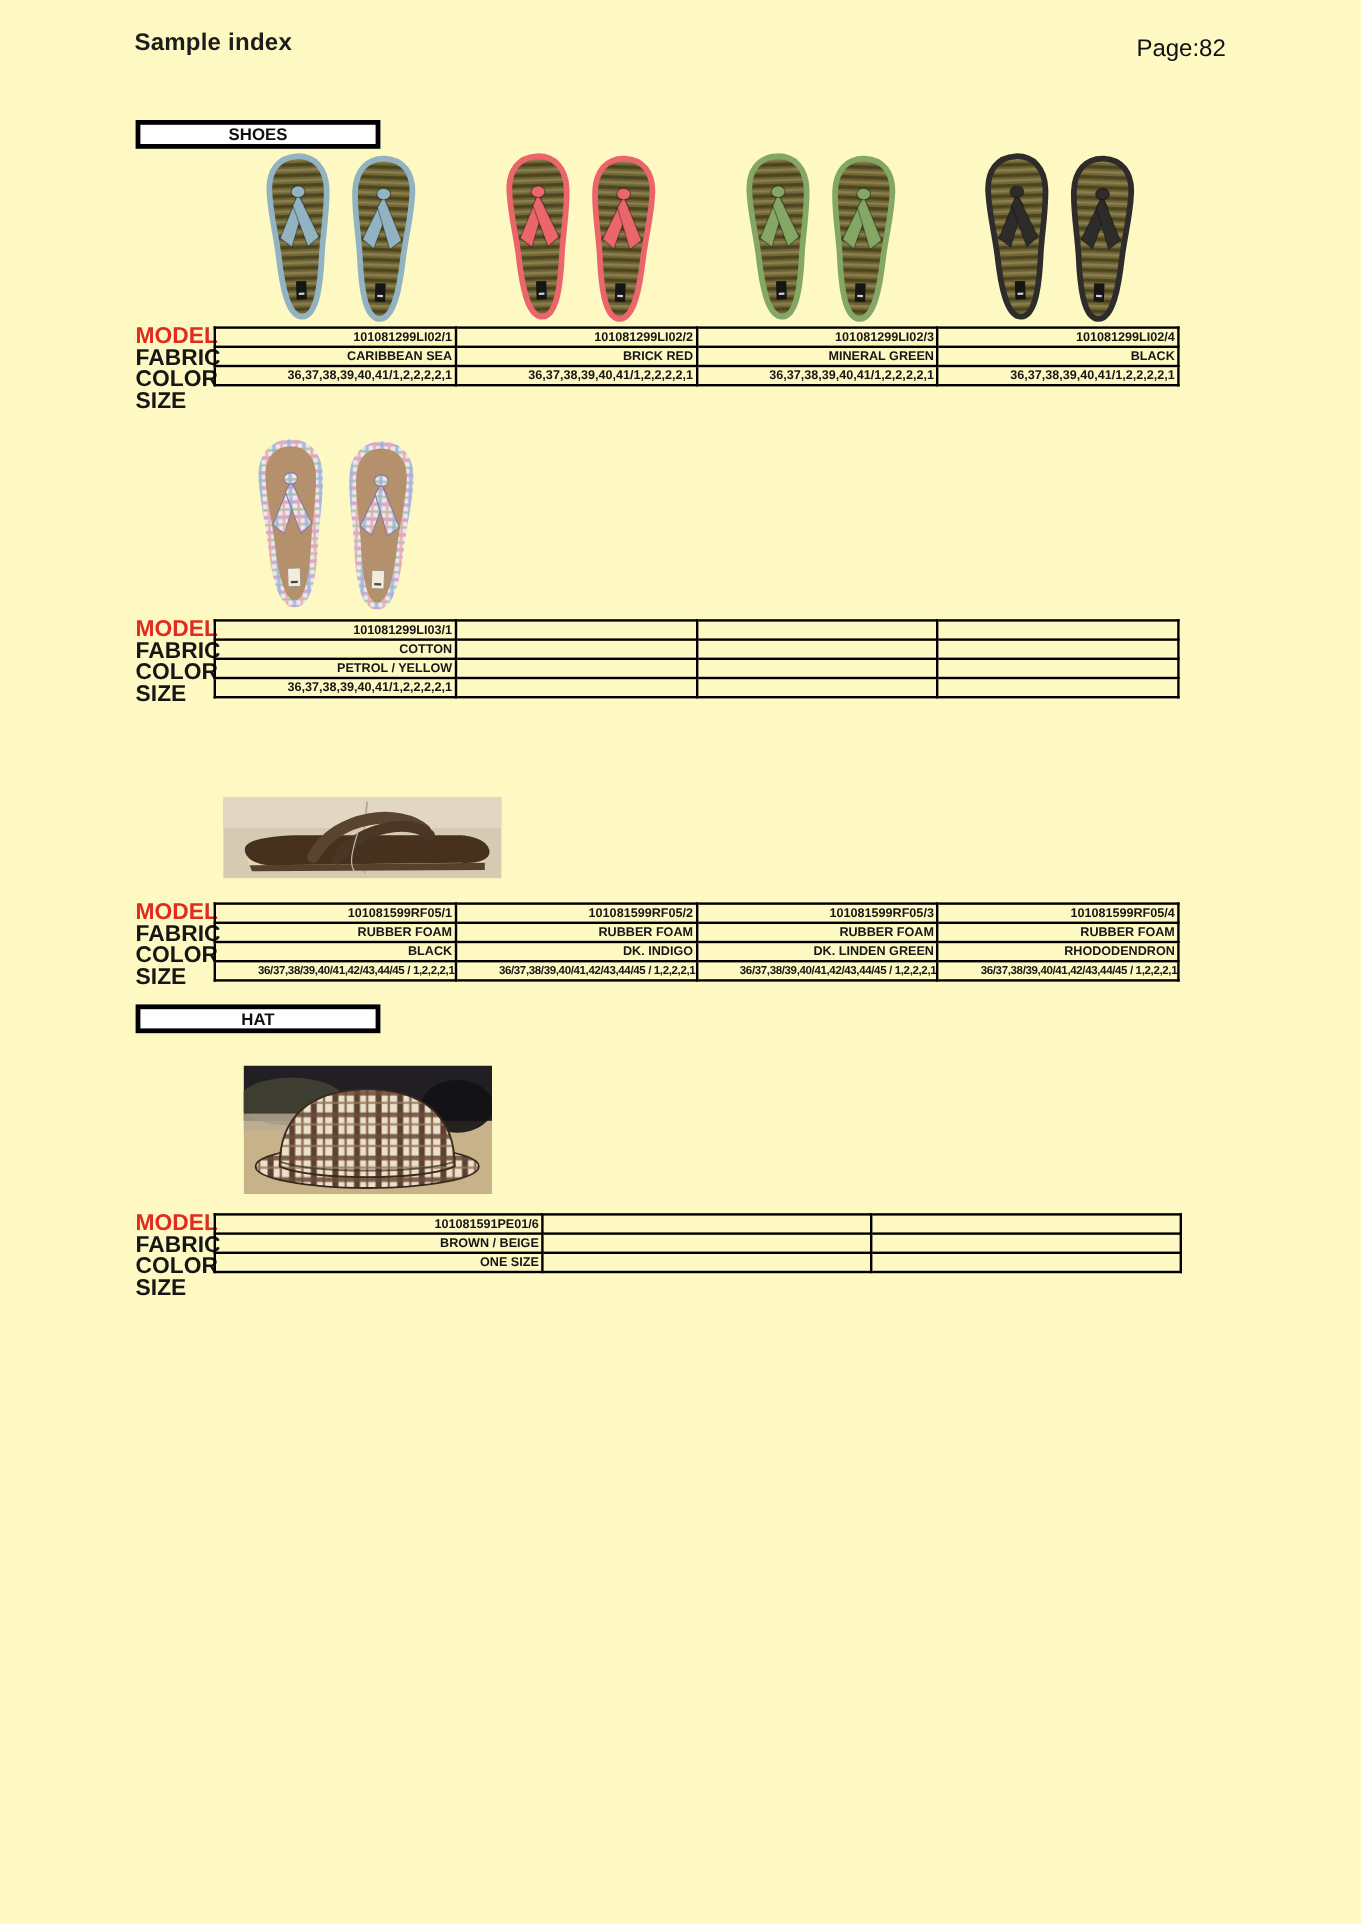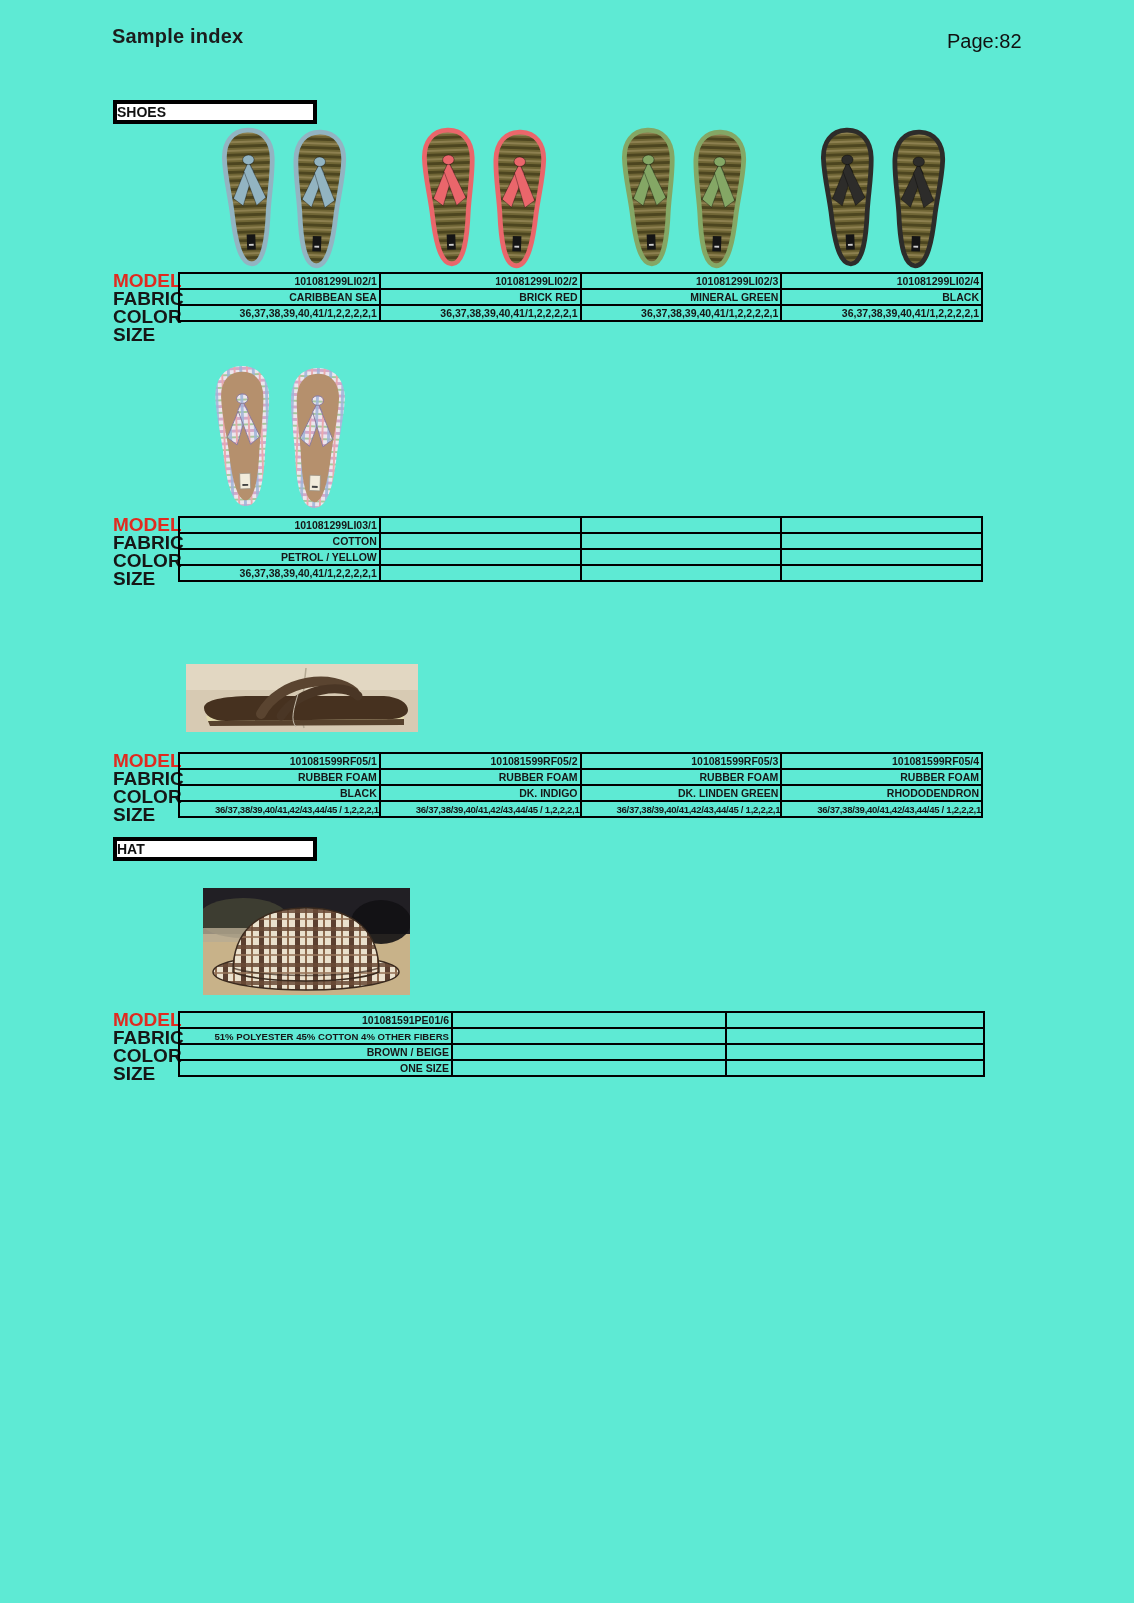--- a/index.html
+++ b/index.html
@@ -1,22 +1,22 @@
 <!DOCTYPE html>
 <html style="--label_red: #e02b20; --strap_caribbean_sea: #92b4c2; --strap_brick_red: #ea666b; --strap_mineral_green: #84a765; --strap_black: #2d2c2a; --sole_stripe_dark: #4c451f; --sole_stripe_mid: #6f6535; --sole_stripe_light: #8d8050; --plaid_insole_tan: #b5906d; --photo_bg_beige: #d7cab3; --photo_sole_brown: #46311f; --photo_sole_cream: #e3d9ad; --hat_bg_dark: #211f24; --hat_surface_tan: #c8b289;"><head>
 <meta charset="utf-8">
 <style>
   html,body { margin:0; padding:0; background:#ffffff; font-family:"Liberation Sans", sans-serif; }
-  .page { position:relative; width:1134px; height:1603px; background:#5eead4; overflow:hidden; }
+  .page { position:relative; width:1134px; height:1603px; background:#fef9c3; overflow:hidden; }
 
   .hdr-title { position:absolute; left:112px; top:25px; font-size:20px; font-weight:bold; color:#1c1c1c; letter-spacing:.2px; }
   .hdr-page  { position:absolute; left:947px; top:30px; font-size:20px; font-weight:normal; color:#111; }
 
   .section-box { position:absolute; left:113px; width:196px; height:16px; border:4px solid #000;
-                 background:#fff; font-size:14px; font-weight:bold; line-height:16px; color:#111; }
+                 background:#fff; text-align:center; font-size:14px; font-weight:bold; line-height:16px; color:#111; }
 
   .tblock { position:absolute; left:113px; }
   .labels { position:absolute; left:0; top:0; width:64px; }
   .row-label { height:18px; line-height:18px; font-weight:bold; font-size:19px; color:#161616; }
   .row-label.red { color:var(--label_red,#e02b20); }
 
   table.grid { position:absolute; left:65px; top:0; border-collapse:collapse; table-layout:fixed; width:805px; }
   table.grid td { border:2px solid #000; height:14px; padding:0 2px; text-align:right;
                   font-weight:bold; font-size:10.5px; color:#161616; white-space:nowrap; overflow:hidden; }
   table.grid tr.tight td { font-size:9.6px; letter-spacing:-0.3px; padding:0; }
@@ -245,25 +245,20 @@
           <col style="width:274px">
           <col style="width:258px">
         </colgroup>
       <tbody>
           <tr>
         <td>101081591PE01/6</td>
         <td></td>
         <td></td>
       </tr>
       <tr>
-        <td style="font-size:9.6px">51% POLYESTER 45% COTTON 4% OTHER FIBERS</td>
-        <td></td>
-        <td></td>
-      </tr>
-      <tr>
         <td>BROWN / BEIGE</td>
         <td></td>
         <td></td>
       </tr>
       <tr>
         <td>ONE SIZE</td>
         <td></td>
         <td></td>
       </tr>
     </tbody>

